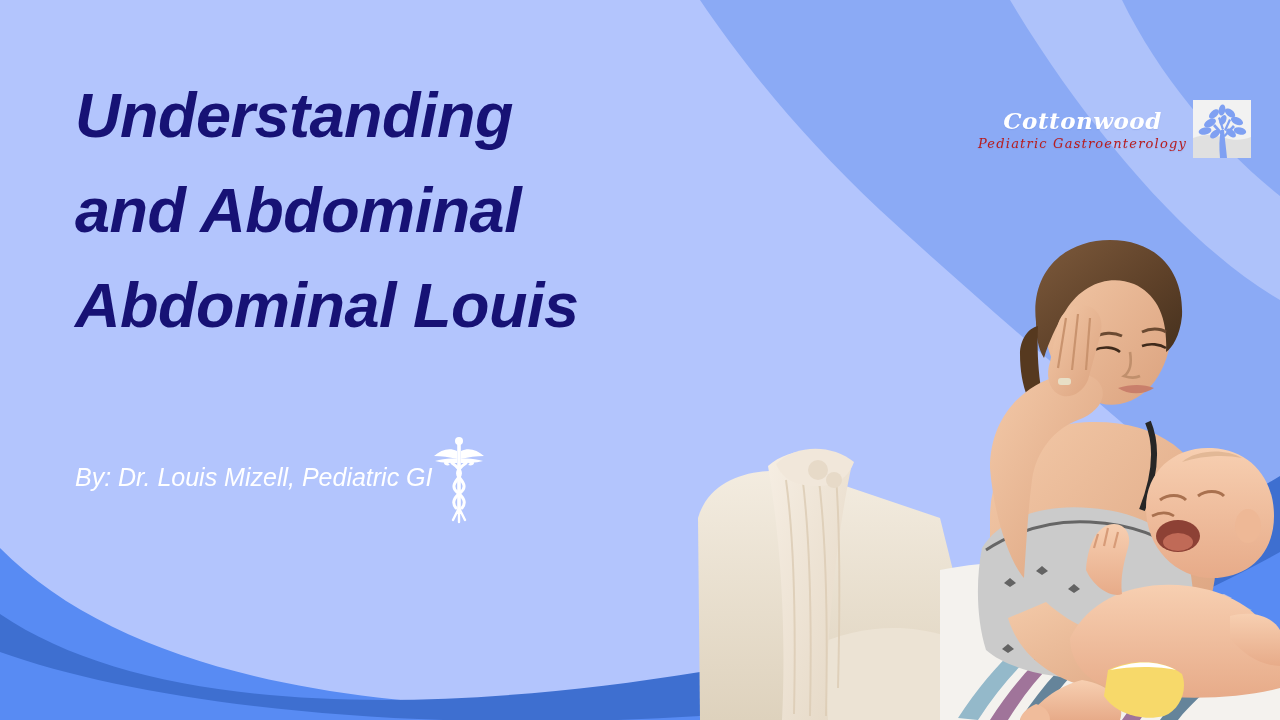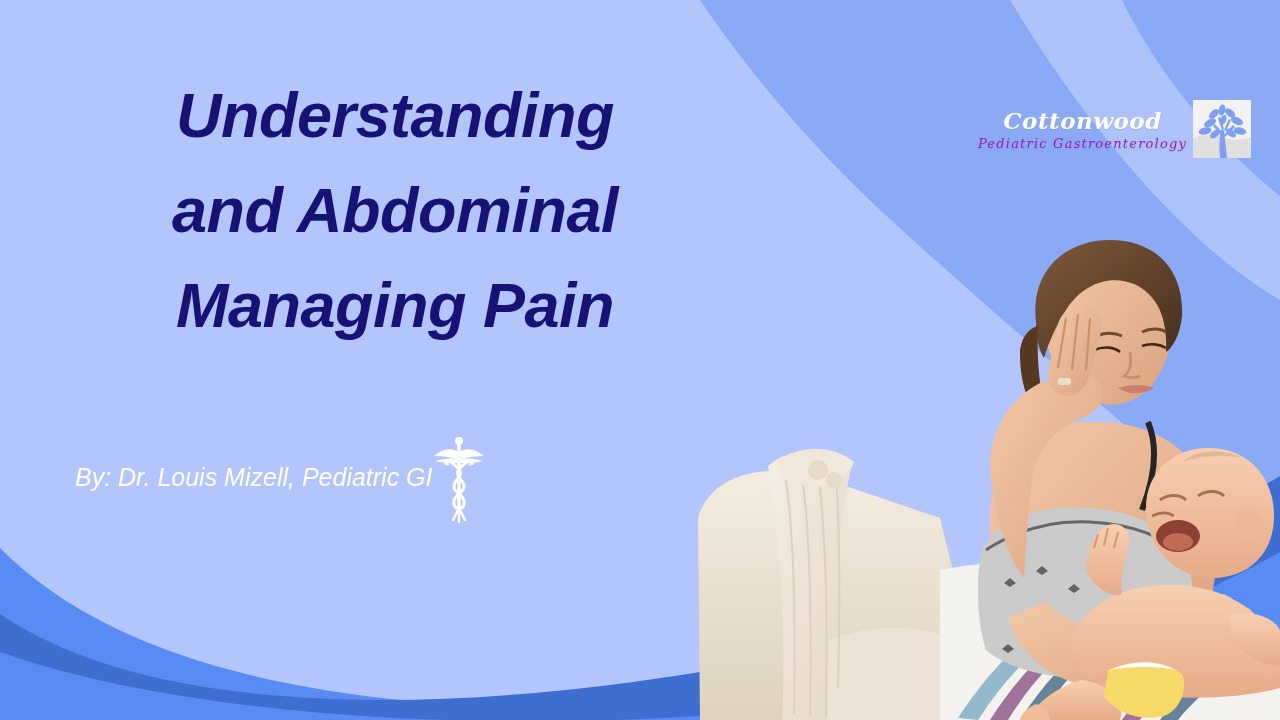--- a/index.html
+++ b/index.html
@@ -31,21 +31,20 @@
   }
   .title-line {
     font-family: "Liberation Sans", sans-serif;
     font-weight: bold;
     font-style: italic;
     font-size: 63px;
     line-height: 95px;
     letter-spacing: -0.5px;
     color: #171275;
     white-space: nowrap;
-    text-align: center;
   }
 
   
   .byline-row {
     position: absolute;
     left: 75px;
     top: 428px;
     display: flex;
     align-items: center;
   }
@@ -88,21 +87,21 @@
     color: #ffffff;
     letter-spacing: 0.5px;
     white-space: nowrap;
     text-shadow: 0 1px 1px rgba(90,120,210,0.25);
   }
   .logo-sub {
     font-family: "DejaVu Serif", serif;
     font-style: italic;
     font-weight: normal;
     font-size: 13px;
-    color: #a21caf;
+    color: #b91c1c;
     letter-spacing: 1.2px;
     white-space: nowrap;
     margin-top: 5px;
     text-shadow: 0 1px 1px rgba(90,120,210,0.25);
   }
   .logo-mark {
     width: 58px;
     height: 58px;
     background: #f2f2f2;
     display: block;
@@ -131,21 +130,21 @@
     <path fill="#aec2fa" d="M 1010 0 L 1122 0 C 1160 78 1222 150 1280 196 L 1280 300 C 1190 248 1088 130 1010 0 Z"></path>
 
     <path fill="#588bf3" d="M 0 548 C 140 690 420 720 700 704 C 920 690 1120 636 1280 548 L 1280 720 L 0 720 Z"></path>
 
     <path fill="#3e6fd0" d="M 0 614 C 150 716 430 716 700 672 C 930 634 1130 566 1280 476 L 1280 552 C 1120 642 920 700 700 716 C 420 734 150 706 0 652 Z"></path>
   </svg>
 
   <div class="title-block">
     <div class="title-line">Understanding</div>
     <div class="title-line">and Abdominal</div>
-    <div class="title-line">Managing Pain</div>
+    <div class="title-line">Abdominal Louis</div>
   </div>
 
   <div class="byline-row">
     <span class="byline-text">By: Dr. Louis Mizell, Pediatric GI</span>
     <svg class="caduceus-icon" viewBox="0 0 52 92">
       <g fill="#ffffff">
 
         <circle cx="26" cy="7" r="4"></circle>
 
         <rect x="24.2" y="9" width="3.6" height="70"></rect>

